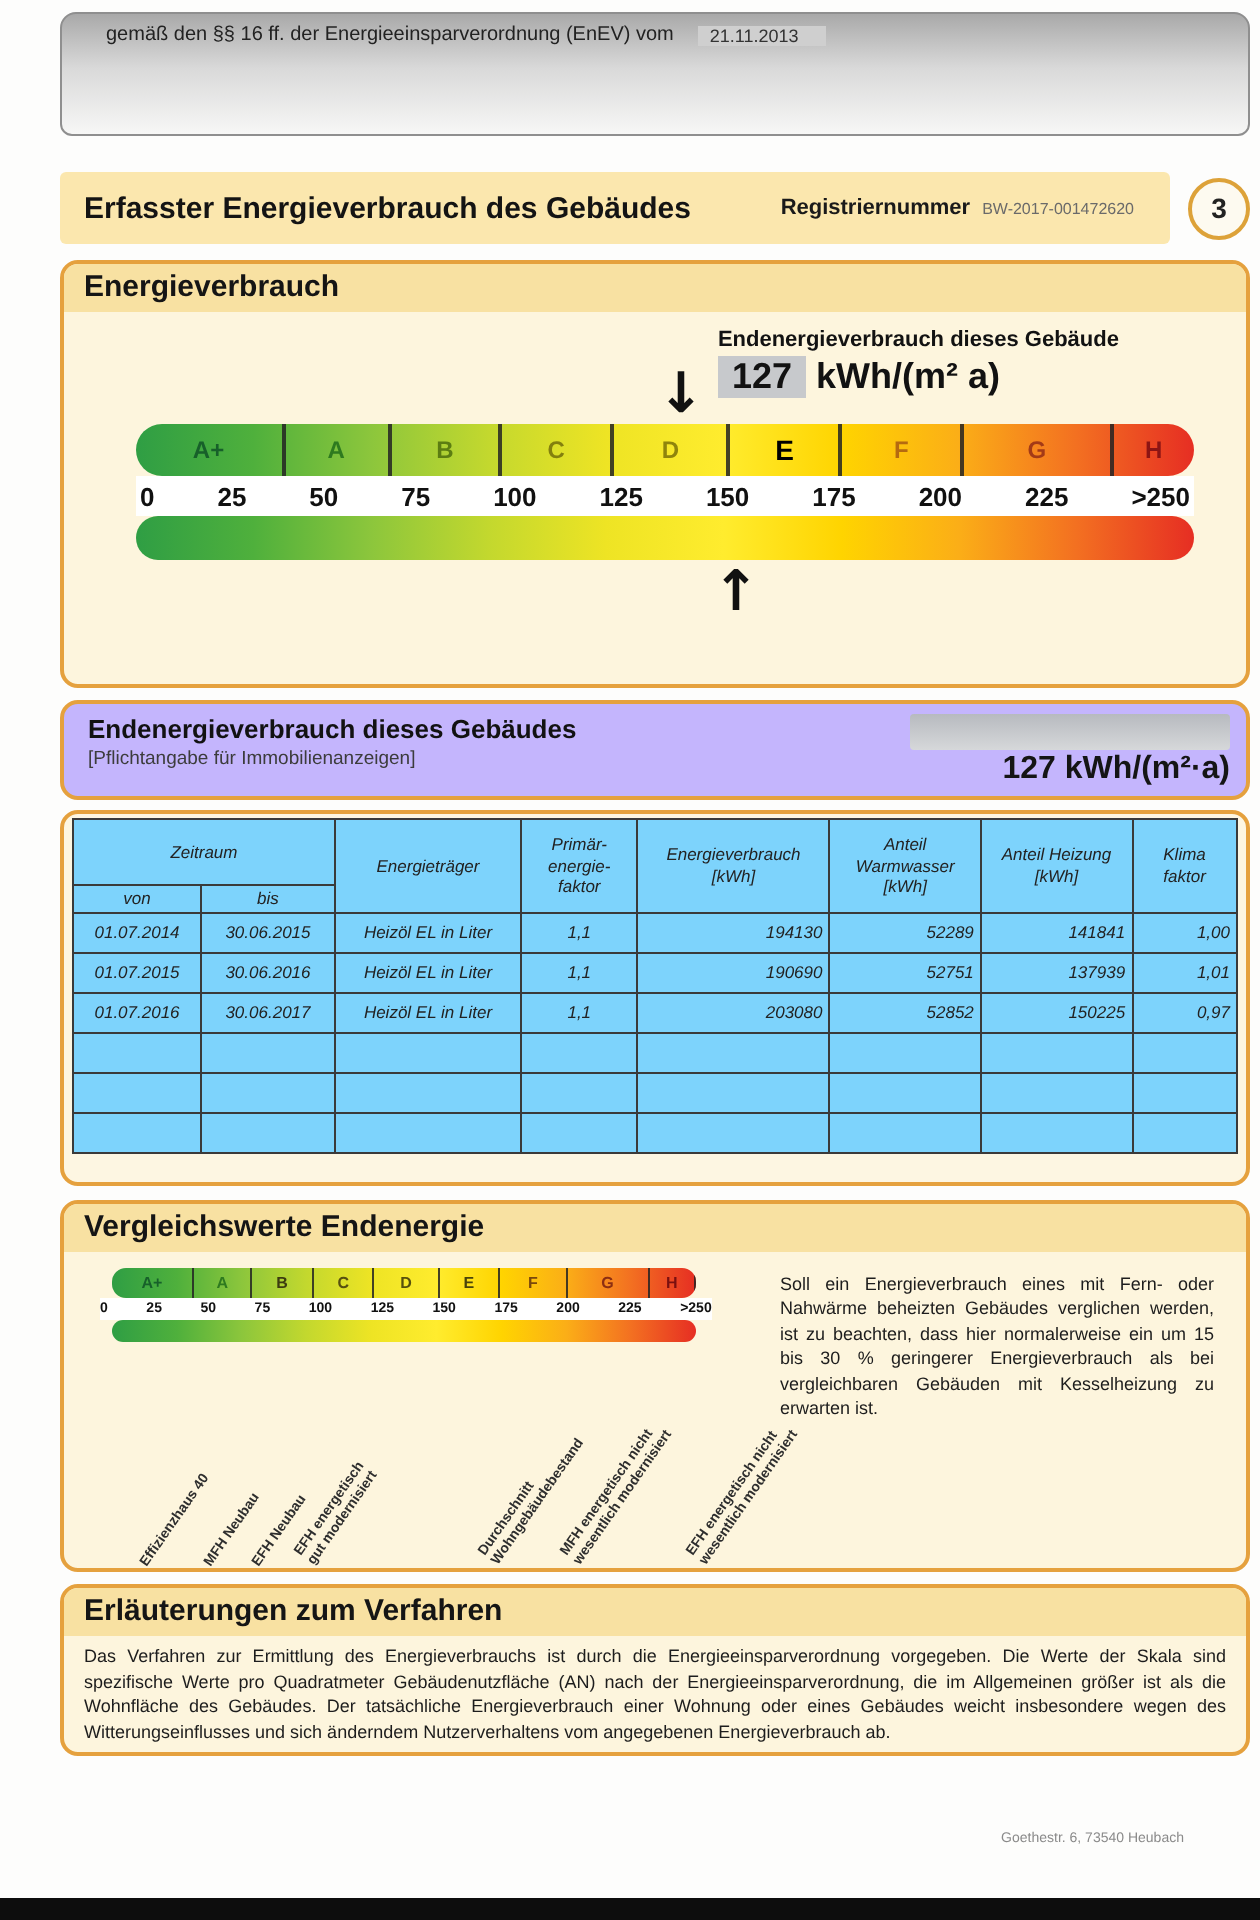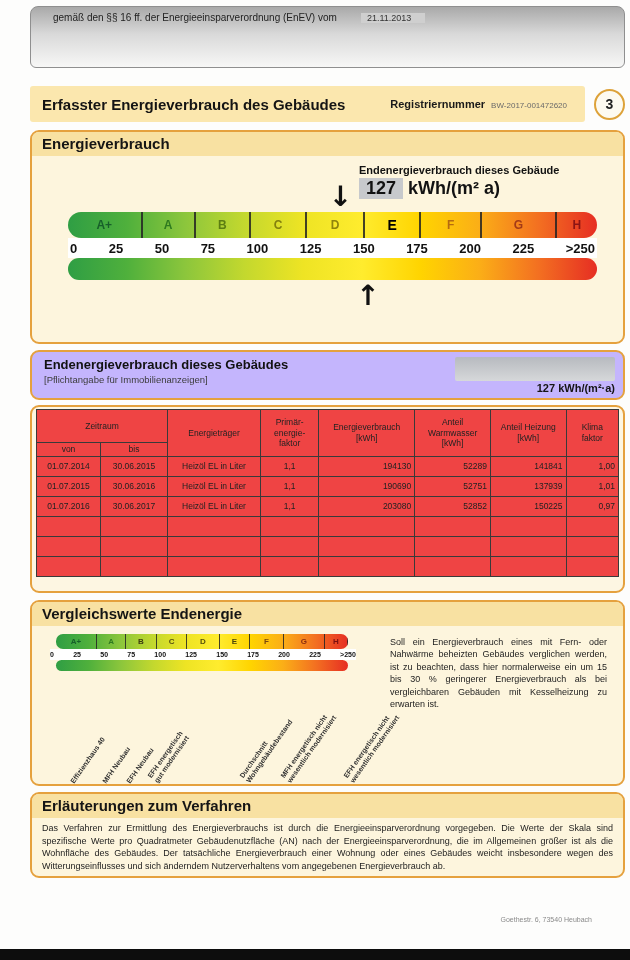--- a/index.html
+++ b/index.html
@@ -7,21 +7,21 @@
   .page{position:relative;width:630px;height:960px;background:#fdfdfc;box-sizing:border-box;padding:6px 5px 0 30px;overflow:hidden;}
 
   
   .banner{background:linear-gradient(180deg,#a9a9a9 0%,#d9d9d9 45%,#f7f7f6 100%);
     border:1px solid #8f8f8f;border-radius:8px 8px 6px 6px;height:62px;box-sizing:border-box;
     padding:2px 10px 0 22px;}
   .title-row{display:flex;align-items:flex-end;gap:10px;height:40px;}
   .doc-title{font-size:42px;font-weight:800;color:#0c0c0c;letter-spacing:-1px;
     display:inline-block;transform:scaleX(.80);transform-origin:left bottom;line-height:.95;white-space:nowrap;}
   .doc-subtitle{font-size:19px;font-weight:bold;color:#111;white-space:nowrap;margin-left:-62px;padding-bottom:1px;}
-  .law-row{margin-top:3px;font-size:10px;color:#222;display:flex;align-items:center;gap:24px;}
+  .law-row{margin-top:3px;font-size:10px;color:#222;display:flex;align-items:center;gap:12px;}
   .gray-chip{background:#cfcfcf;padding:0 14px 0 6px;font-size:9px;color:#333;}
 
   
   .meta-row{display:flex;align-items:center;margin-top:18px;gap:9px;}
   .meta-band{flex:1;background:#fbe7ae;border-radius:3px;height:36px;display:flex;align-items:center;
     justify-content:space-between;padding:0 12px;box-sizing:border-box;}
   .meta-title{font-size:15px;font-weight:bold;color:#141414;}
   .registry{display:flex;align-items:baseline;gap:6px;padding-right:6px;}
   .reg-label{font-size:11px;font-weight:bold;color:#1a1a1a;margin-left:32px;}
   .reg-value{font-size:8px;color:#6a6a6a;}
@@ -56,26 +56,26 @@
   .primary-annot{position:absolute;left:58%;top:14px;}
   .primary-annot .annot-label{margin-top:2px;}
 
   
   .box-end{margin-top:6px;height:50px;background:#c4b5fd;display:flex;justify-content:space-between;
     padding:5px 8px 4px 12px;}
   .end-left .t1{font-size:13px;font-weight:bold;color:#121212;}
   .end-left .t2{font-size:9.5px;color:#3c3c3c;margin-top:2px;}
   .end-right{display:flex;flex-direction:column;align-items:flex-end;width:200px;}
   .gray-box{width:160px;height:24px;background:linear-gradient(180deg,#b7babf,#d6d8da);border-radius:2px;}
-  .end-right .val{font-size:11px;font-weight:bold;color:#151515;margin-top:1px;}
+  .end-right .val{font-size:16px;font-weight:bold;color:#151515;margin-top:1px;}
 
   
   .box-table{margin-top:5px;height:188px;background:#fdf6e2;}
-  .vtable{width:calc(100% - 8px);margin:2px 4px 2px;border-collapse:collapse;background:#ef4444;
-    font-size:8.5px;color:#222;table-layout:fixed;}
+  .vtable{width:calc(100% - 8px);margin:2px 4px 2px;border-collapse:collapse;background:#7dd3fc;
+    font-size:8.5px;color:#222;table-layout:fixed;font-style:italic;}
   .vtable th,.vtable td{border:1px solid #3a3a3a;padding:1px 3px;}
   .vtable th{font-weight:normal;font-size:8.5px;text-align:center;white-space:pre-line;line-height:1.25;height:auto;}
   .vtable thead tr:first-child th{height:30px;}
   .vtable td{height:17px;}
   .td-c{text-align:center;} .td-r{text-align:right;padding-right:8px;}
 
   
   .box-vgl{margin-top:7px;height:186px;}
   .vg-body{display:flex;padding:8px 10px 0 10px;}
   .vg-left{width:338px;position:relative;flex:0 0 auto;}

